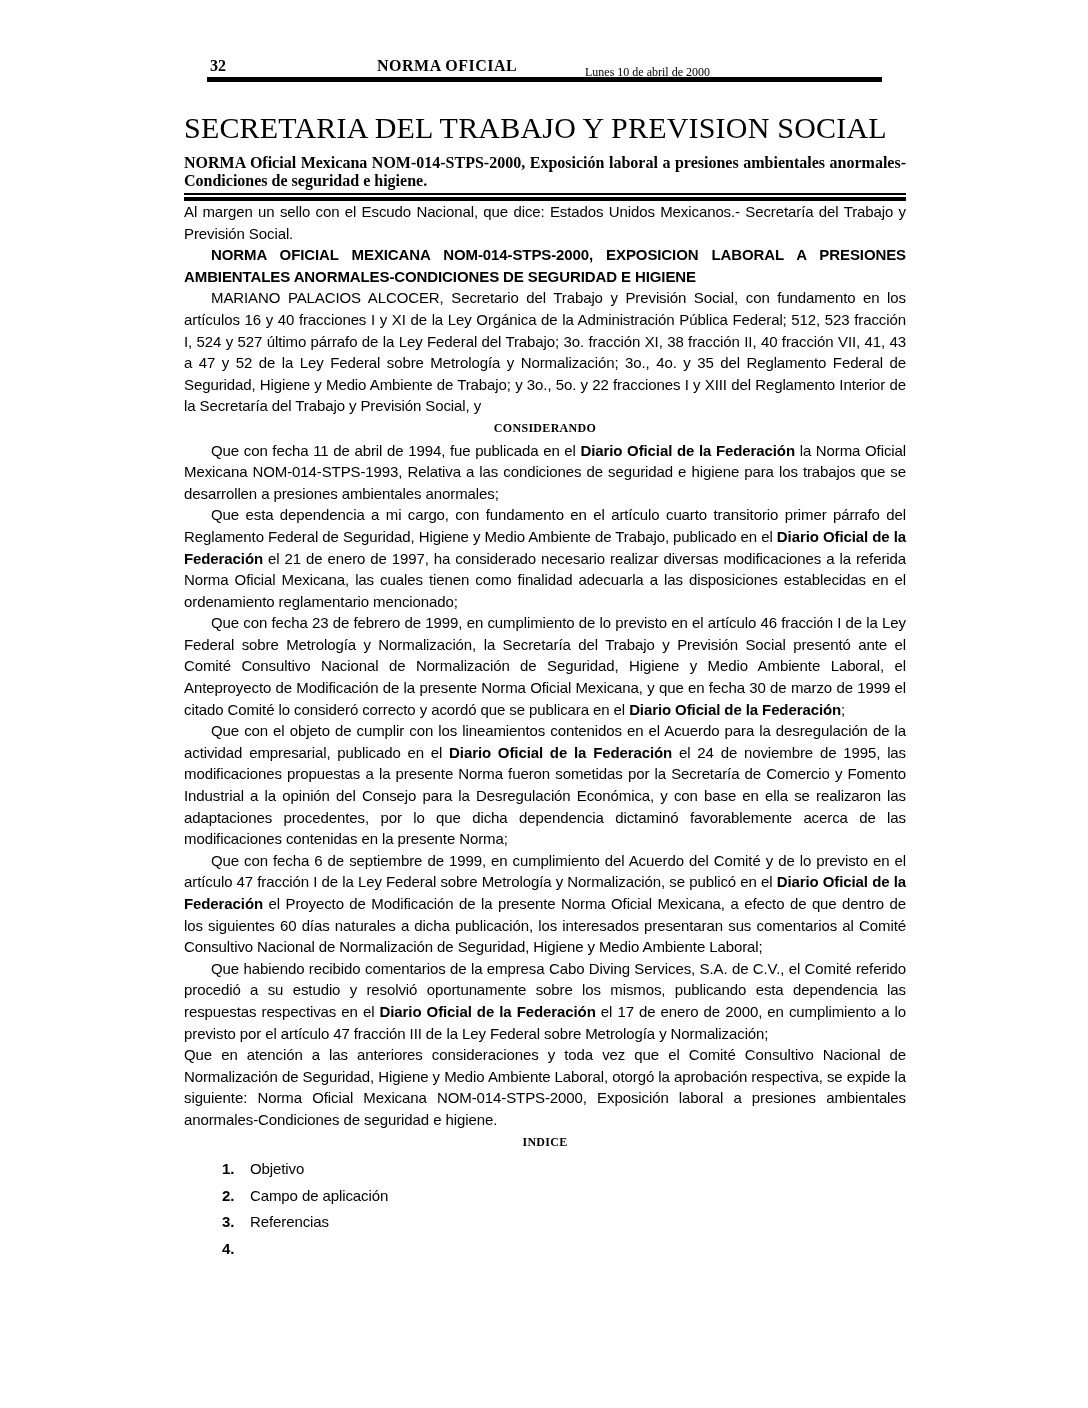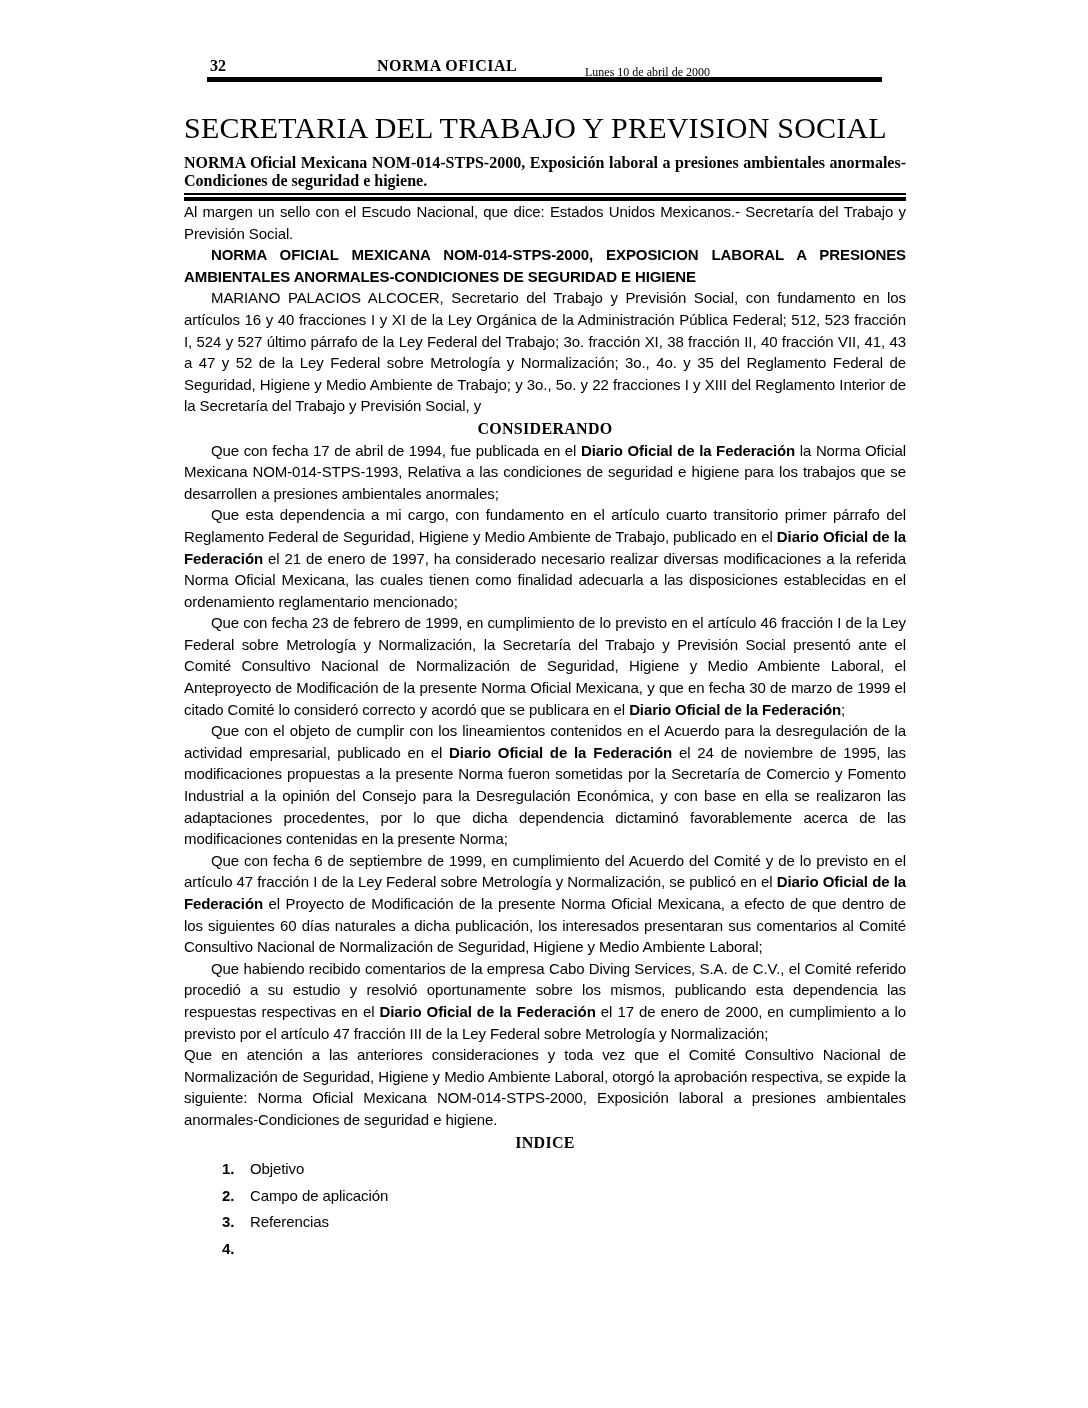--- a/index.html
+++ b/index.html
@@ -72,21 +72,21 @@
     letter-spacing: -0.1px;
     text-align: justify;
   }
   .doc-body p.body-p { margin: 0; }
   .doc-body p.body-p.indent { text-indent: 27px; }
   .doc-body p.center-head {
     margin: 1px 0 0 0;
     text-align: center;
     font-family: "Liberation Serif", serif;
     font-weight: bold;
-    font-size: 16px;
+    font-size: 12px;
     letter-spacing: 0.3px;
   }
   .index-item {
     display: flex;
     margin-left: 38px;
     line-height: 26.5px;
     text-align: left;
   }
   .index-num { font-weight: bold; width: 28px; flex: 0 0 28px; }
   p + .index-item { margin-top: 3px; }
@@ -109,21 +109,21 @@
 
     <p class="norma-line">NORMA Oficial Mexicana NOM-014-STPS-2000, Exposición laboral a presiones ambientales anormales-Condiciones de seguridad e higiene.</p>
 
     <div class="double-rule"></div>
 
     <main class="doc-body">
         <p class="body-p"><span>Al margen un sello con el Escudo Nacional, que dice: Estados Unidos Mexicanos.- Secretaría del Trabajo y Previsión Social.</span></p>
         <p class="body-p indent"><b>NORMA OFICIAL MEXICANA NOM-014-STPS-2000, EXPOSICION LABORAL A PRESIONES AMBIENTALES ANORMALES-CONDICIONES DE SEGURIDAD E HIGIENE</b></p>
         <p class="body-p indent"><span>MARIANO PALACIOS ALCOCER, Secretario del Trabajo y Previsión Social, con fundamento en los artículos 16 y 40 fracciones I y XI de la Ley Orgánica de la Administración Pública Federal; 512, 523 fracción I, 524 y 527 último párrafo de la Ley Federal del Trabajo; 3o. fracción XI, 38 fracción II, 40 fracción VII, 41, 43 a 47 y 52 de la Ley Federal sobre Metrología y Normalización; 3o., 4o. y 35 del Reglamento Federal de Seguridad, Higiene y Medio Ambiente de Trabajo; y 3o., 5o. y 22 fracciones I y XIII del Reglamento Interior de la Secretaría del Trabajo y Previsión Social, y</span></p>
         <p class="center-head">CONSIDERANDO</p>
-        <p class="body-p indent"><span>Que con fecha 17 de abril de 1994, fue publicada en el </span><b>Diario Oficial de la Federación</b><span> la Norma Oficial Mexicana NOM-014-STPS-1993, Relativa a las condiciones de seguridad e higiene para los trabajos que se desarrollen a presiones ambientales anormales;</span></p>
+        <p class="body-p indent"><span>Que con fecha 11 de abril de 1994, fue publicada en el </span><b>Diario Oficial de la Federación</b><span> la Norma Oficial Mexicana NOM-014-STPS-1993, Relativa a las condiciones de seguridad e higiene para los trabajos que se desarrollen a presiones ambientales anormales;</span></p>
         <p class="body-p indent"><span>Que esta dependencia a mi cargo, con fundamento en el artículo cuarto transitorio primer párrafo del Reglamento Federal de Seguridad, Higiene y Medio Ambiente de Trabajo, publicado en el </span><b>Diario Oficial de la Federación</b><span> el 21 de enero de 1997, ha considerado necesario realizar diversas modificaciones a la referida Norma Oficial Mexicana, las cuales tienen como finalidad adecuarla a las disposiciones establecidas en el ordenamiento reglamentario mencionado;</span></p>
         <p class="body-p indent"><span>Que con fecha 23 de febrero de 1999, en cumplimiento de lo previsto en el artículo 46 fracción I de la Ley Federal sobre Metrología y Normalización, la Secretaría del Trabajo y Previsión Social presentó ante el Comité Consultivo Nacional de Normalización de Seguridad, Higiene y Medio Ambiente Laboral, el Anteproyecto de Modificación de la presente Norma Oficial Mexicana, y que en fecha 30 de marzo de 1999 el citado Comité lo consideró correcto y acordó que se publicara en el </span><b>Diario Oficial de la Federación</b><span>;</span></p>
         <p class="body-p indent"><span>Que con el objeto de cumplir con los lineamientos contenidos en el Acuerdo para la desregulación de la actividad empresarial, publicado en el </span><b>Diario Oficial de la Federación</b><span> el 24 de noviembre de 1995, las modificaciones propuestas a la presente Norma fueron sometidas por la Secretaría de Comercio y Fomento Industrial a la opinión del Consejo para la Desregulación Económica, y con base en ella se realizaron las adaptaciones procedentes, por lo que dicha dependencia dictaminó favorablemente acerca de las modificaciones contenidas en la presente Norma;</span></p>
         <p class="body-p indent"><span>Que con fecha 6 de septiembre de 1999, en cumplimiento del Acuerdo del Comité y de lo previsto en el artículo 47 fracción I de la Ley Federal sobre Metrología y Normalización, se publicó en el </span><b>Diario Oficial de la Federación</b><span> el Proyecto de Modificación de la presente Norma Oficial Mexicana, a efecto de que dentro de los siguientes 60 días naturales a dicha publicación, los interesados presentaran sus comentarios al Comité Consultivo Nacional de Normalización de Seguridad, Higiene y Medio Ambiente Laboral;</span></p>
         <p class="body-p indent"><span>Que habiendo recibido comentarios de la empresa Cabo Diving Services, S.A. de C.V., el Comité referido procedió a su estudio y resolvió oportunamente sobre los mismos, publicando esta dependencia las respuestas respectivas en el </span><b>Diario Oficial de la Federación</b><span> el 17 de enero de 2000, en cumplimiento a lo previsto por el artículo 47 fracción III de la Ley Federal sobre Metrología y Normalización;</span></p>
         <p class="body-p"><span>Que en atención a las anteriores consideraciones y toda vez que el Comité Consultivo Nacional de Normalización de Seguridad, Higiene y Medio Ambiente Laboral, otorgó la aprobación respectiva, se expide la siguiente: Norma Oficial Mexicana NOM-014-STPS-2000, Exposición laboral a presiones ambientales anormales-Condiciones de seguridad e higiene.</span></p>
         <p class="center-head">INDICE</p>
         <div class="index-item">
           <span class="index-num">1.</span>
           <span class="index-text">Objetivo</span>

